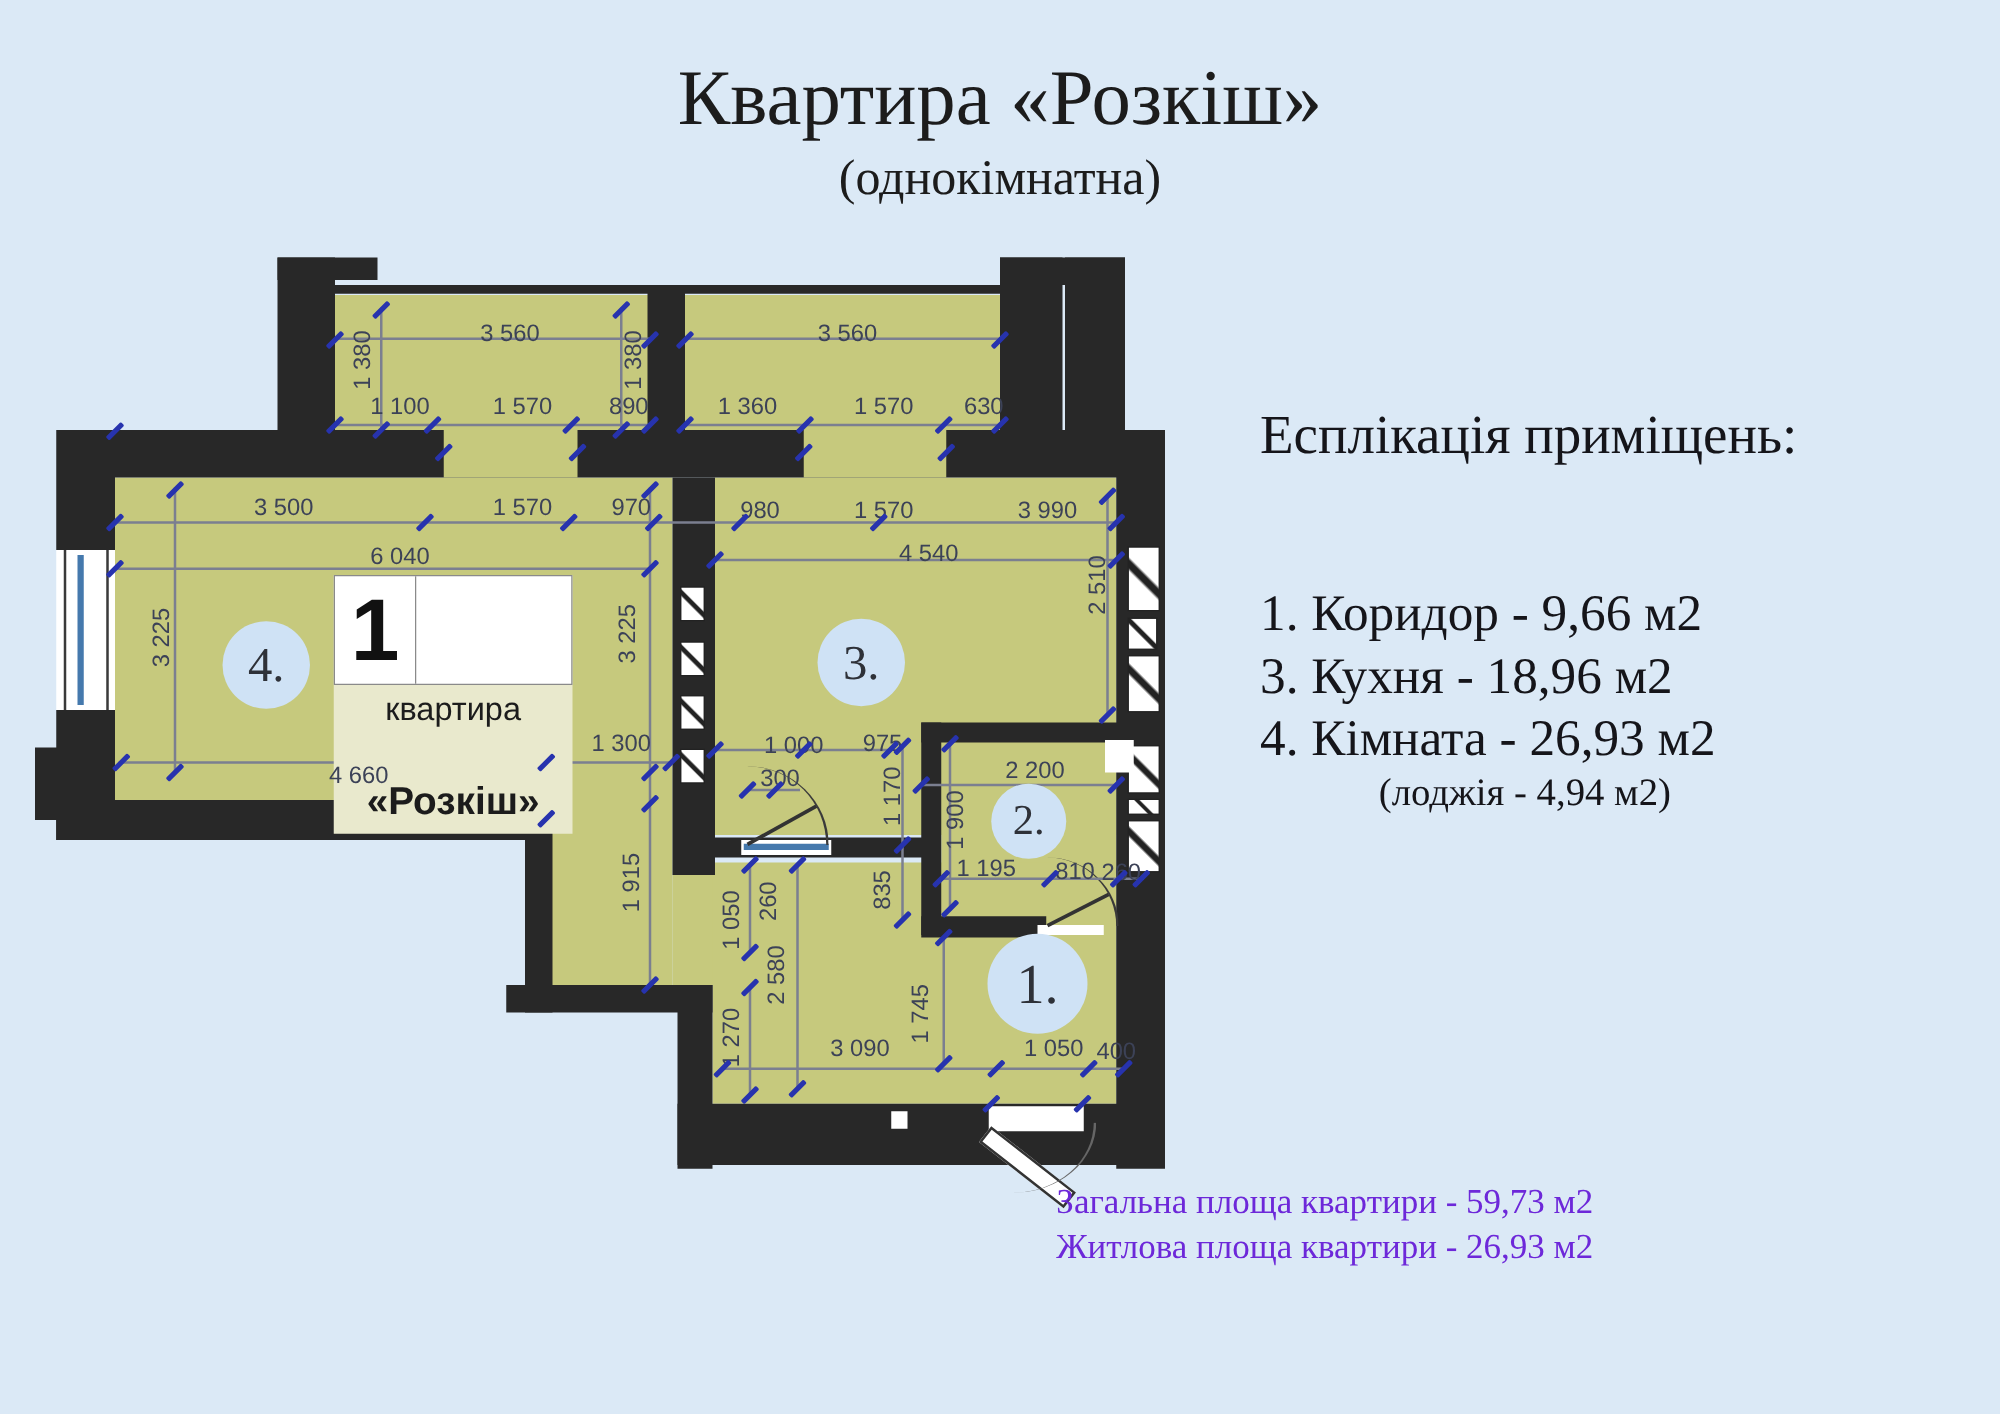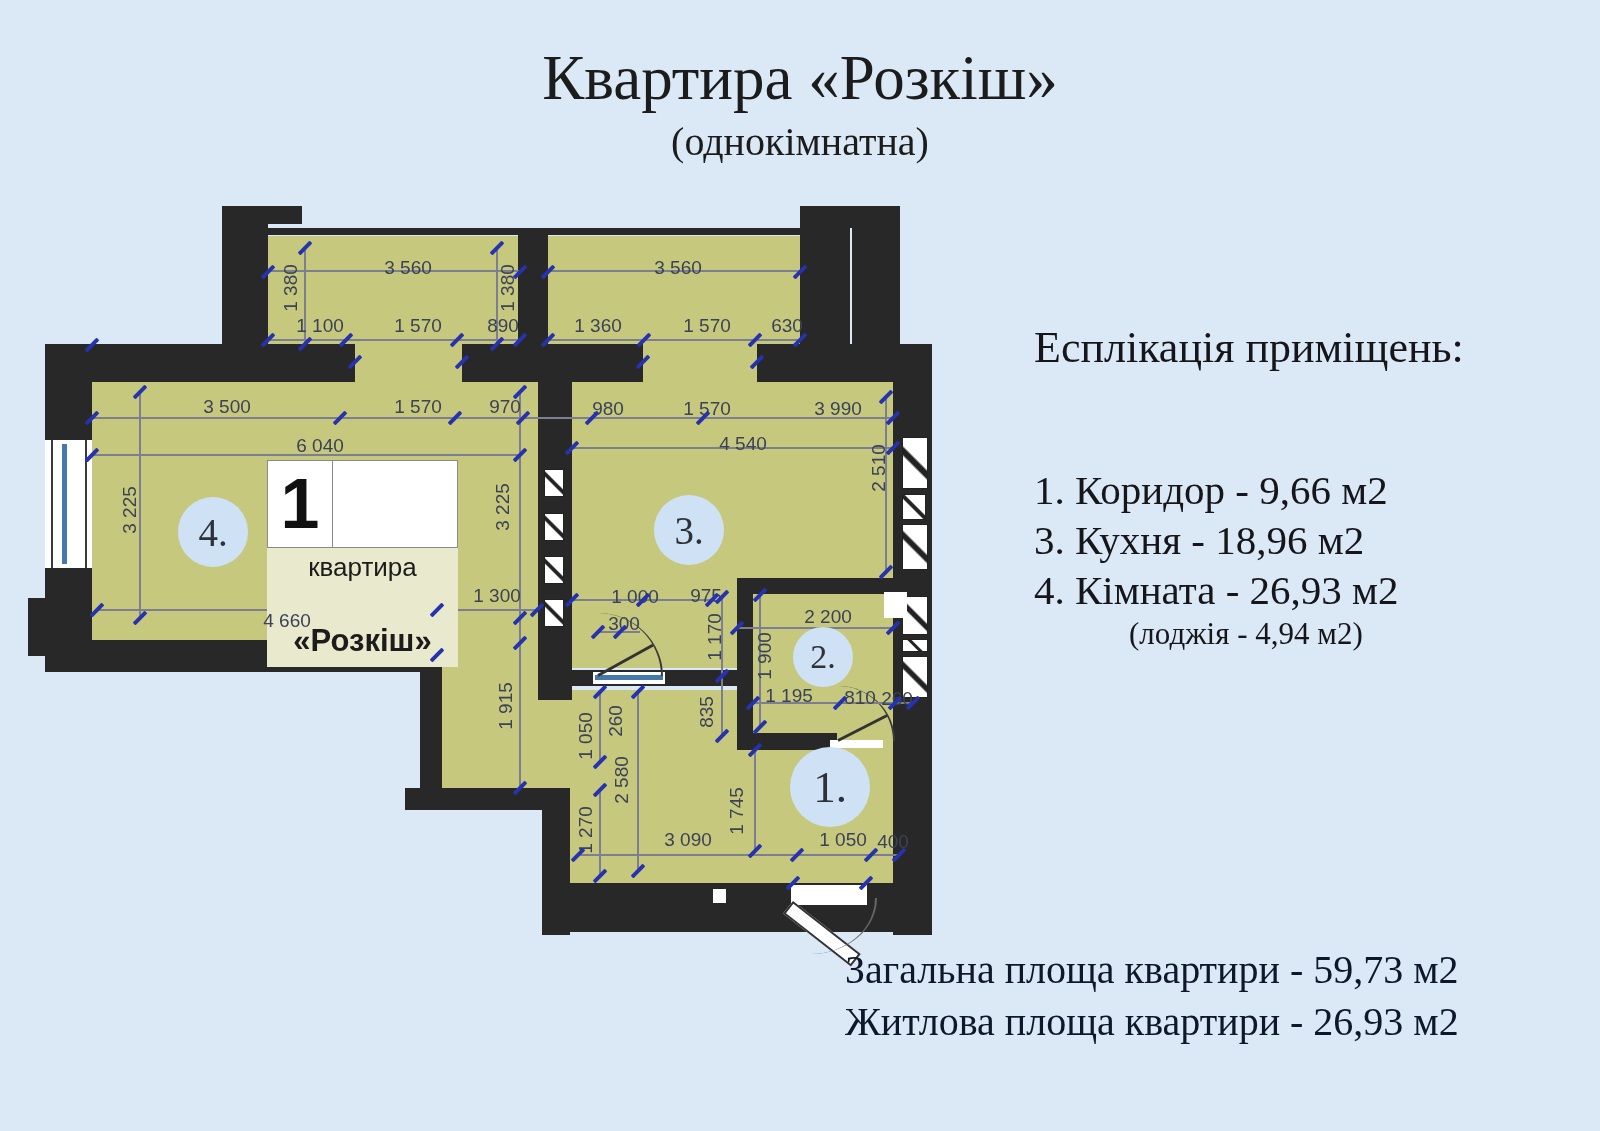--- a/index.html
+++ b/index.html
@@ -19,26 +19,26 @@
   .dim.v{transform:translate(-50%,-50%) rotate(-90deg);}
   .tick{position:absolute;width:17px;height:4px;background:#2733ae;border-radius:1px;
         transform:translate(-50%,-50%) rotate(-45deg);}
   .marker{position:absolute;border-radius:50%;background:#cfe2f5;color:#2e3138;
           font-family:"Liberation Serif",serif;display:flex;align-items:center;
           justify-content:center;transform:translate(-50%,-50%);}
   .title{position:absolute;left:0;right:0;top:42px;text-align:center;font-family:"Liberation Serif",serif;
          font-size:63px;color:#1c1c1c;}
   .subtitle{position:absolute;left:0;right:0;top:118px;text-align:center;font-family:"Liberation Serif",serif;
          font-size:40px;color:#1c1c1c;}
-  .explication{position:absolute;left:1008px;top:322px;width:560px;font-family:"Liberation Serif",serif;color:#15151a;margin-left:26px;}
+  .explication{position:absolute;left:1008px;top:322px;width:560px;font-family:"Liberation Serif",serif;color:#15151a;}
   .exp-heading{font-size:44px;margin-bottom:92px;}
   .exp-item{font-size:41px;line-height:1.22;}
   .exp-sub{font-size:31px;margin:0 0 4px 95px;line-height:1.25;}
   .totals{position:absolute;left:845px;top:944px;font-family:"Liberation Serif",serif;
-          font-size:40px;color:#0f172a;line-height:1.3;}
+          font-size:28px;color:#6d28d9;line-height:1.3;text-align:right;}
   .card{position:absolute;left:267px;top:460px;width:191px;}
   .card-top{display:flex;background:#ffffff;border:1px solid #8a8a8a;height:86px;}
   .card-num{width:64px;border-right:1px solid #8a8a8a;font-size:70px;font-weight:bold;color:#111;
             display:flex;align-items:center;justify-content:center;}
   .card-areas{flex:1;display:flex;flex-direction:column;}
   .card-areas div{flex:1;display:flex;align-items:center;justify-content:center;
             font-size:37px;font-weight:bold;color:#111;}
   .card-areas div:first-child{border-bottom:1px solid #8a8a8a;}
   .card-bot{background:#e9e9cd;text-align:center;padding:4px 0 8px 0;color:#1c1c1c;}
   .card-caption{font-size:26px;}

